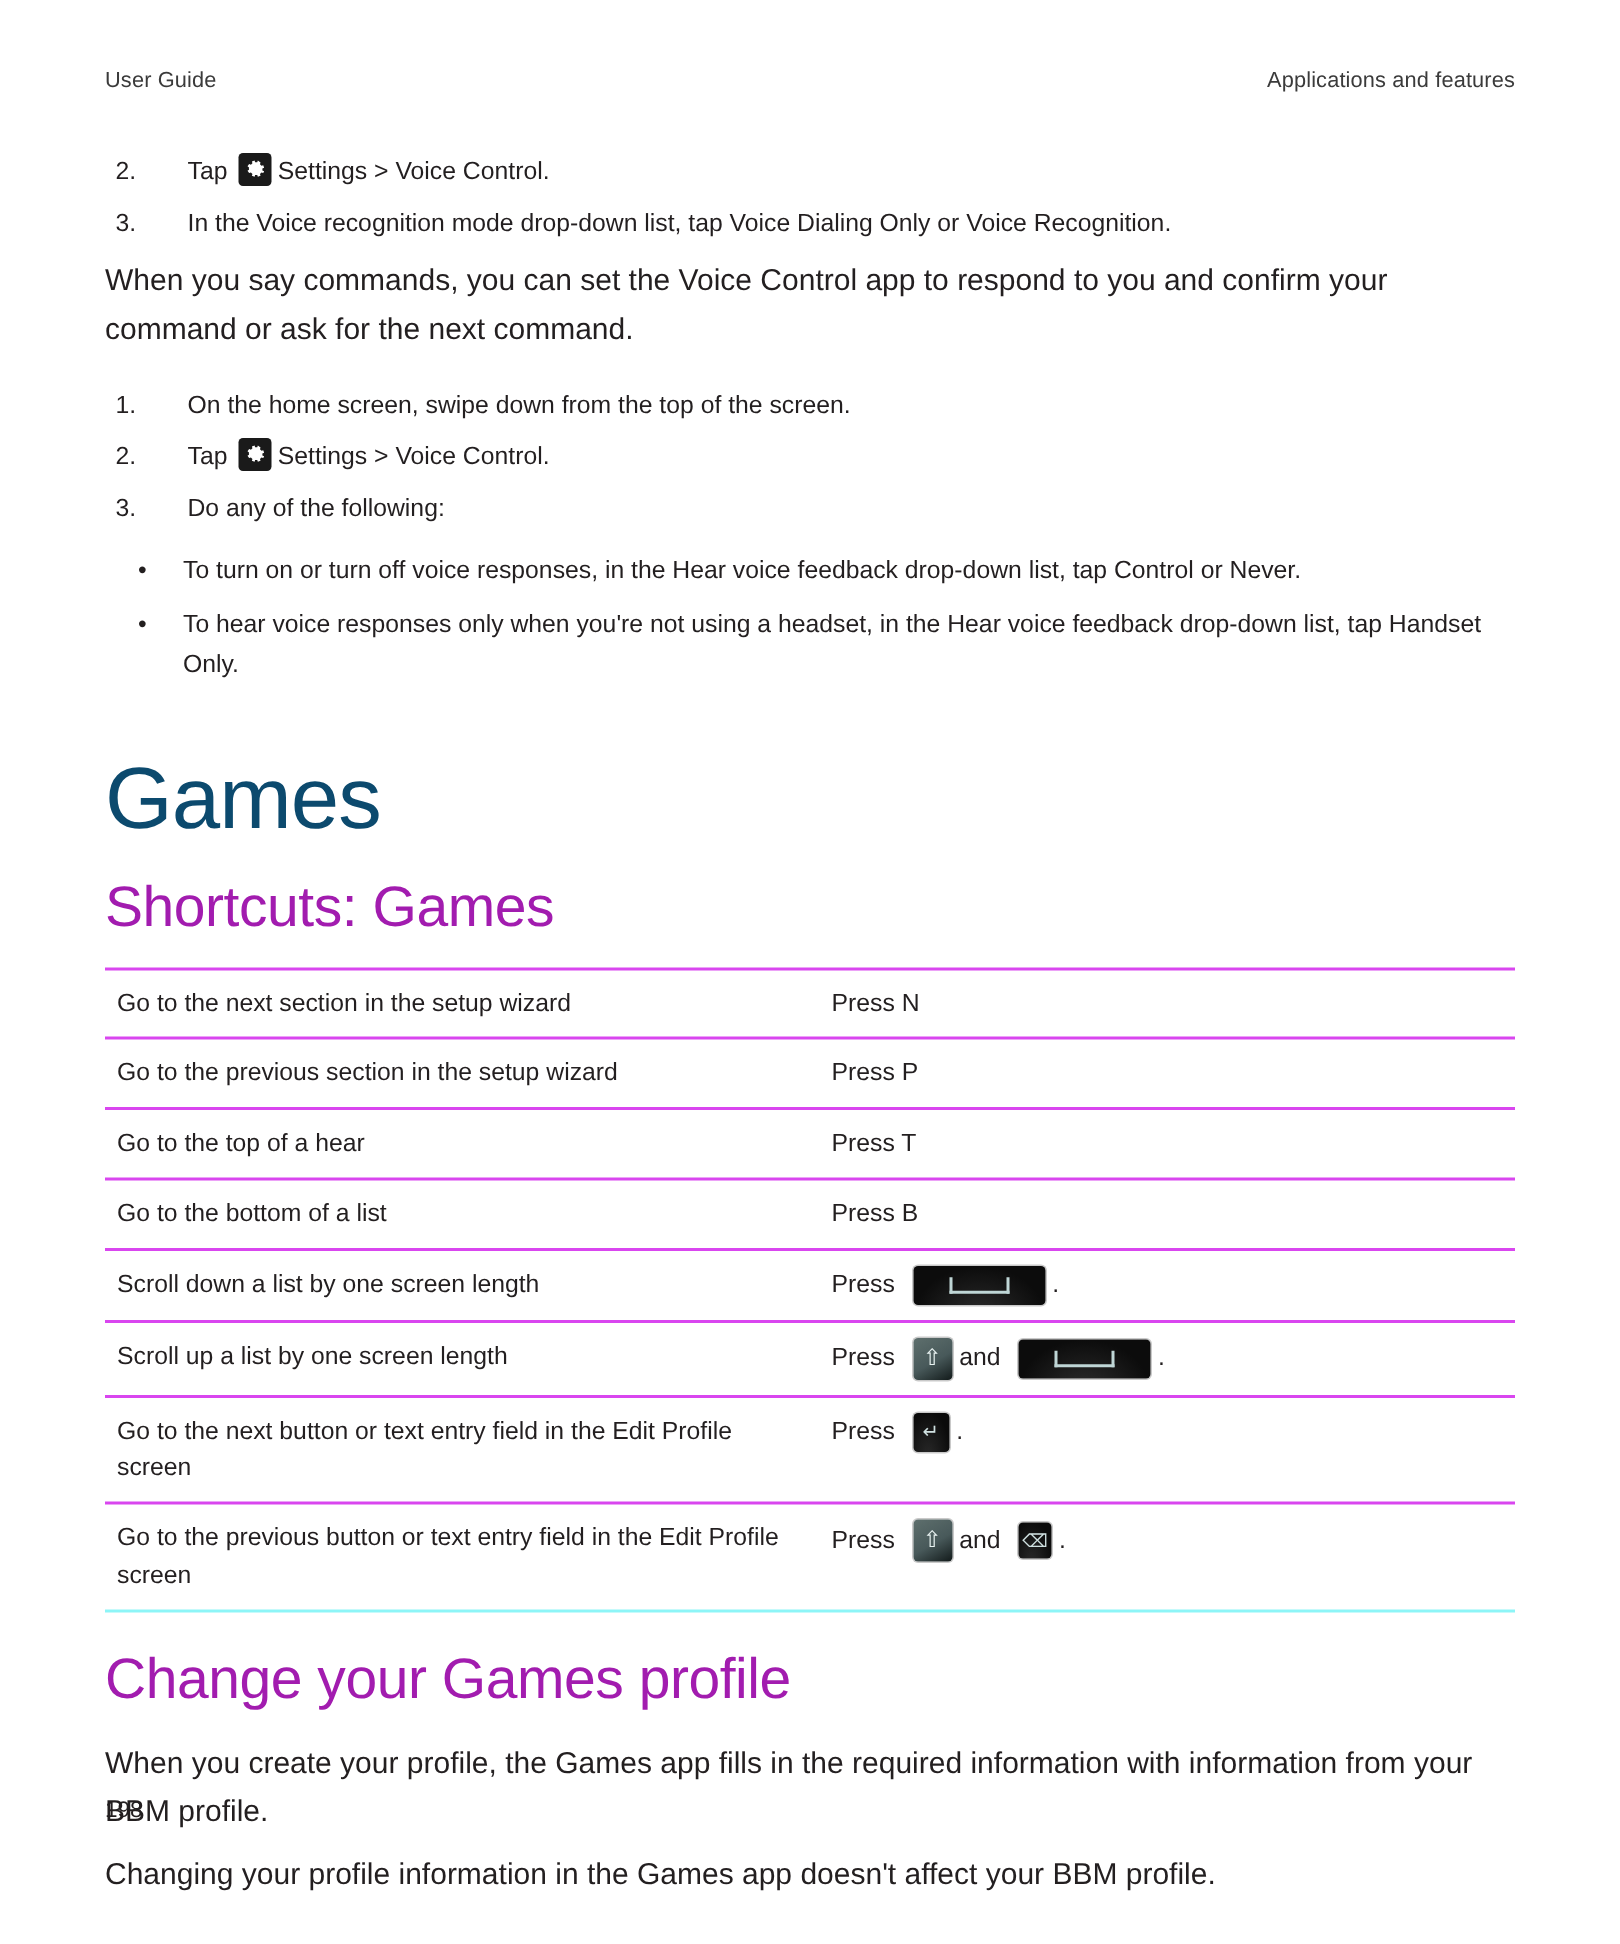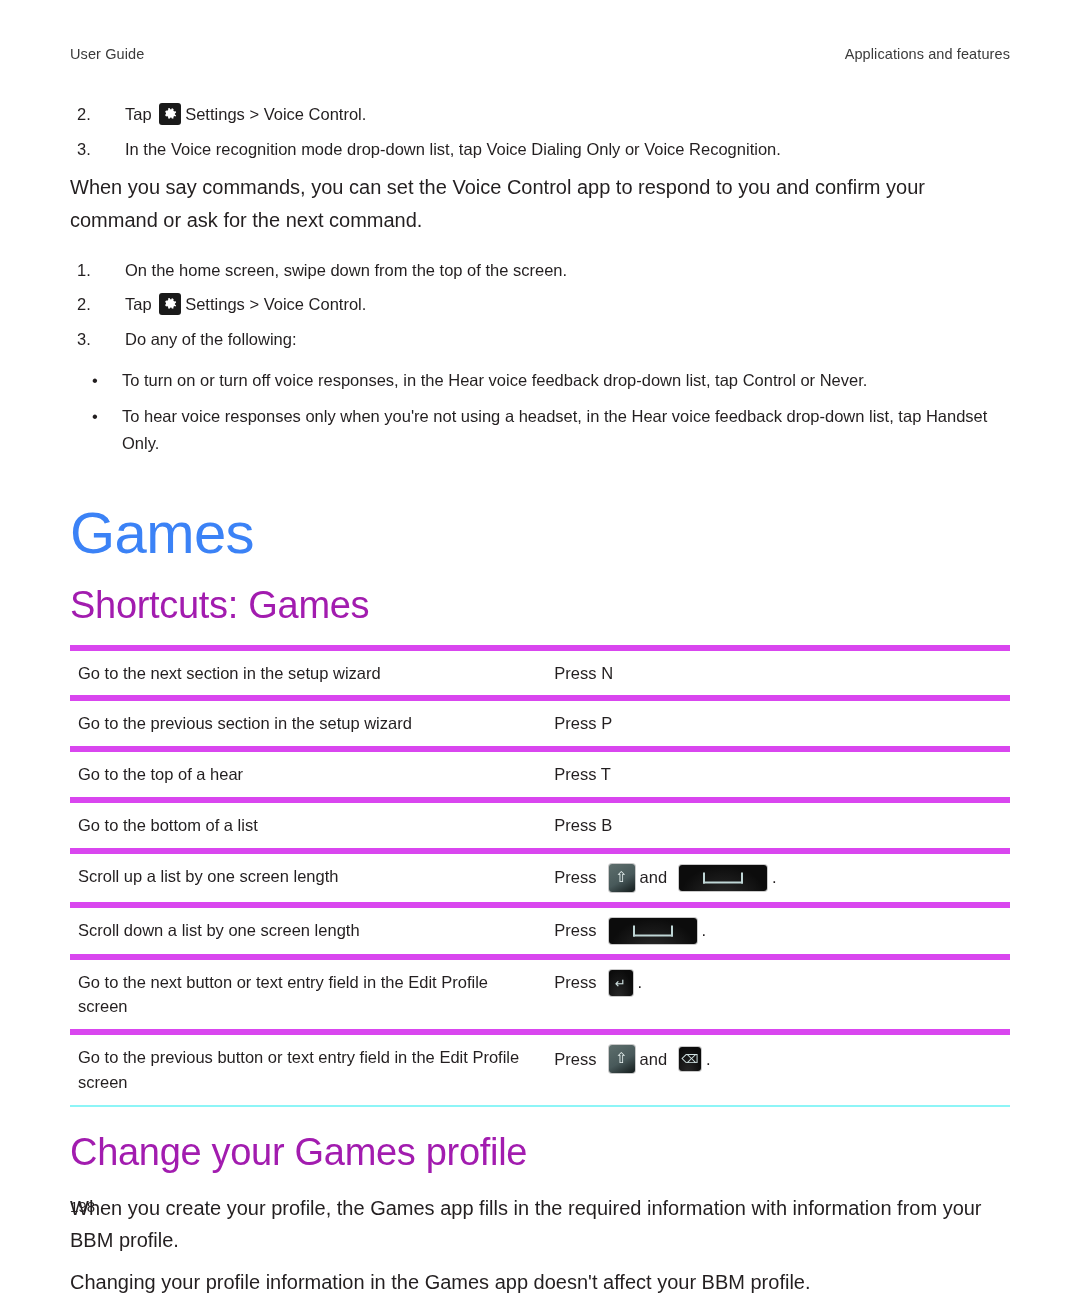--- a/index.html
+++ b/index.html
@@ -99,21 +99,21 @@
   h2.sect {
     font-size: 30px;
     font-weight: normal;
     color: #231f20;
     margin: 34px 0 22px 0;
     letter-spacing: -0.2px;
   }
   h1.chapter {
     font-size: 58px;
     font-weight: normal;
-    color: #3b82f6;
+    color: #0c4a6e;
     margin: 46px 0 18px 0;
     letter-spacing: -0.6px;
     line-height: 1.05;
   }
   h2.major {
     font-size: 38px;
     font-weight: normal;
     color: #a21caf;
     margin: 20px 0 18px 0;
     letter-spacing: -0.3px;
@@ -124,21 +124,21 @@
     margin: 0 0 10px 0;
     color: #231f20;
   }
 
   
   table.shortcuts {
     width: 940px;
     border-collapse: collapse;
     margin-top: 4px;
   }
-  table.shortcuts tr { border-top: 6px solid #d946ef; }
+  table.shortcuts tr { border-top: 2px solid #d946ef; }
   table.shortcuts tr:last-child { border-bottom: 2px solid #8df5f7; }
   table.shortcuts td {
     font-size: 16.5px;
     line-height: 1.5;
     padding: 10px 6px 10px 8px;
     vertical-align: top;
     color: #231f20;
   }
   table.shortcuts td.desc { width: 470px; }
   table.shortcuts td.act  { width: 460px; padding-left: 12px; }
@@ -295,50 +295,50 @@
         </tr>
         <tr>
           <td class="desc">Go to the bottom of a list</td>
           <td class="act">
             <span>Press</span>
             <b>B</b>
           </td>
         </tr>
 
         <tr>
+          <td class="desc">Scroll down a list by one screen length</td>
+          <td class="act">
+            <div class="act-inner">
+              <span class="w">Press</span>
+              <span class="key key-space">
+                  <span class="glyph"></span>
+                </span>
+              <span class="w nm">.</span>
+            </div>
+          </td>
+        </tr>
+
+        <tr>
           <td class="desc">Scroll up a list by one screen length</td>
           <td class="act">
             <div class="act-inner">
               <span class="w">Press</span>
               <span class="key key-shift">
                   <span class="glyph">⇧</span>
                 </span>
               <span class="w">and</span>
               <span class="key key-space">
                   <span class="glyph"></span>
                 </span>
               <span class="w nm">.</span>
             </div>
           </td>
         </tr>
 
         <tr>
-          <td class="desc">Scroll down a list by one screen length</td>
-          <td class="act">
-            <div class="act-inner">
-              <span class="w">Press</span>
-              <span class="key key-space">
-                  <span class="glyph"></span>
-                </span>
-              <span class="w nm">.</span>
-            </div>
-          </td>
-        </tr>
-
-        <tr>
           <td class="desc"><span>Go to the next button or text entry field in the </span><b>Edit Profile</b><span> screen</span></td>
           <td class="act">
             <div class="act-inner">
               <span class="w">Press</span>
               <span class="key key-enter">
                   <span class="glyph">↵</span>
                 </span>
               <span class="w nm">.</span>
             </div>
           </td>

